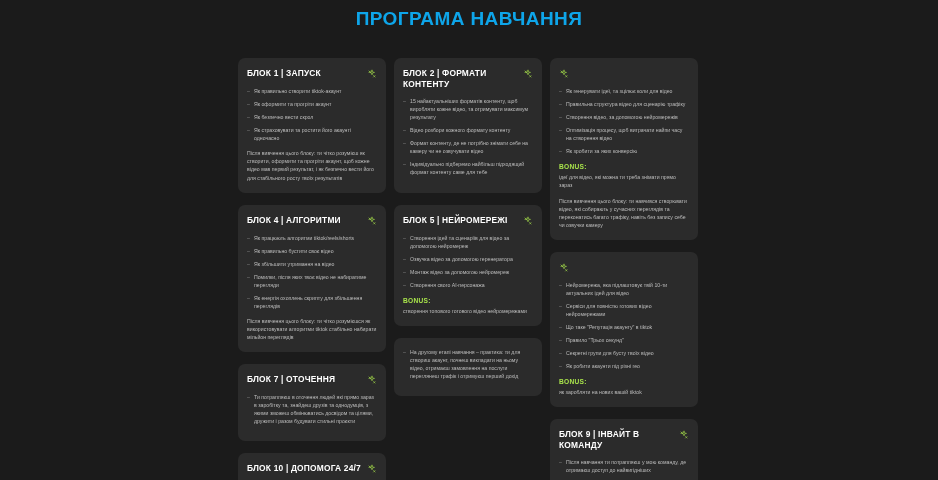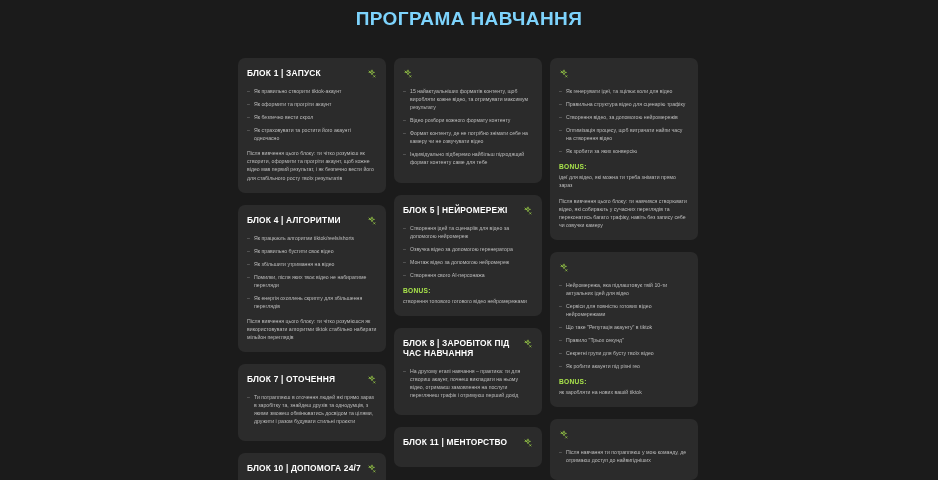--- a/index.html
+++ b/index.html
@@ -15,21 +15,21 @@
   }
   .page {
     position: relative;
     width: 938px;
     height: 480px;
     background: #1b1b1b;
     overflow: hidden;
   }
   .page-title {
     text-align: center;
-    color: #7dd3fc;
+    color: #0ea5e9;
     font-size: 19px;
     font-weight: bold;
     letter-spacing: 0.4px;
     padding-top: 8px;
     margin: 0 0 0 0;
     text-transform: uppercase;
     font-family: "Liberation Sans", sans-serif;
   }
   .columns {
     position: absolute;
@@ -180,20 +180,21 @@
             </svg>
         </div>
       </div>
 
     </div>
 
     <div class="col">
 
       <div class="card">
         <div class="card-head">
+          <div class="card-title">БЛОК 2 | ФОРМАТИ КОНТЕНТУ</div>
           <svg class="sparkle-icon" viewBox="0 0 24 24">
               <path d="M4 4 L9 9 M9 4 L4 9 M15 15 L20 20 M20 15 L15 20 M12 2 L13.2 7 L18 8.2 L13.2 9.4 L12 14 L10.8 9.4 L6 8.2 L10.8 7 Z" stroke="#a8e34b" stroke-width="1.4" fill="none"></path>
             </svg>
         </div>
         <ul class="bullets">
           <li>15 найактуальніших форматів контенту, щоб виробляти кожне відео, та отримувати максимум результату</li>
           <li>Відео розбори кожного формату контенту</li>
           <li>Формат контенту, де не потрібно знімати себе на камеру чи не озвучувати відео</li>
           <li>Індивідуально підберемо найбільш підходящий формат контенту саме для тебе</li>
         </ul>
@@ -212,39 +213,25 @@
           <li>Монтаж відео за допомогою нейромереж</li>
           <li>Створення свого АІ-персонажа</li>
         </ul>
         <div class="bonus">
           <div class="bonus-label">BONUS:</div>
           <div class="bonus-text">створення топового готового відео нейромережами</div>
         </div>
       </div>
 
       <div class="card">
-        <div class="card-head">
-          <div class="card-title">БЛОК 8 | ЗАРОБІТОК ПІД ЧАС НАВЧАННЯ</div>
-          <svg class="sparkle-icon" viewBox="0 0 24 24">
-              <path d="M4 4 L9 9 M9 4 L4 9 M15 15 L20 20 M20 15 L15 20 M12 2 L13.2 7 L18 8.2 L13.2 9.4 L12 14 L10.8 9.4 L6 8.2 L10.8 7 Z" stroke="#a8e34b" stroke-width="1.4" fill="none"></path>
-            </svg>
-        </div>
         <ul class="bullets">
           <li>На другому етапі навчання – практика: ти для створиш акаунт, почнеш викладати на ньому відео, отримаєш замовлення на послуги переглянеш трафік і отримуєш перший дохід</li>
         </ul>
       </div>
 
-      <div class="card">
-        <div class="card-head">
-          <div class="card-title">БЛОК 11 | МЕНТОРСТВО</div>
-          <svg class="sparkle-icon" viewBox="0 0 24 24">
-              <path d="M4 4 L9 9 M9 4 L4 9 M15 15 L20 20 M20 15 L15 20 M12 2 L13.2 7 L18 8.2 L13.2 9.4 L12 14 L10.8 9.4 L6 8.2 L10.8 7 Z" stroke="#a8e34b" stroke-width="1.4" fill="none"></path>
-            </svg>
-        </div>
-      </div>
 
     </div>
 
     <div class="col">
 
       <div class="card">
         <div class="card-head">
           <svg class="sparkle-icon" viewBox="0 0 24 24">
               <path d="M4 4 L9 9 M9 4 L4 9 M15 15 L20 20 M20 15 L15 20 M12 2 L13.2 7 L18 8.2 L13.2 9.4 L12 14 L10.8 9.4 L6 8.2 L10.8 7 Z" stroke="#a8e34b" stroke-width="1.4" fill="none"></path>
             </svg>
@@ -278,20 +265,21 @@
           <li>Як робити акаунти під різні гео</li>
         </ul>
         <div class="bonus">
           <div class="bonus-label">BONUS:</div>
           <div class="bonus-text">як заробляти на нових вашій tiktok</div>
         </div>
       </div>
 
       <div class="card">
         <div class="card-head">
+          <div class="card-title">БЛОК 9 | ІНВАЙТ В КОМАНДУ</div>
           <svg class="sparkle-icon" viewBox="0 0 24 24">
               <path d="M4 4 L9 9 M9 4 L4 9 M15 15 L20 20 M20 15 L15 20 M12 2 L13.2 7 L18 8.2 L13.2 9.4 L12 14 L10.8 9.4 L6 8.2 L10.8 7 Z" stroke="#a8e34b" stroke-width="1.4" fill="none"></path>
             </svg>
         </div>
         <ul class="bullets">
           <li>Після навчання ти потрапляєш у мою команду, де отримаєш доступ до найвигідніших</li>
         </ul>
       </div>
 
     </div>

